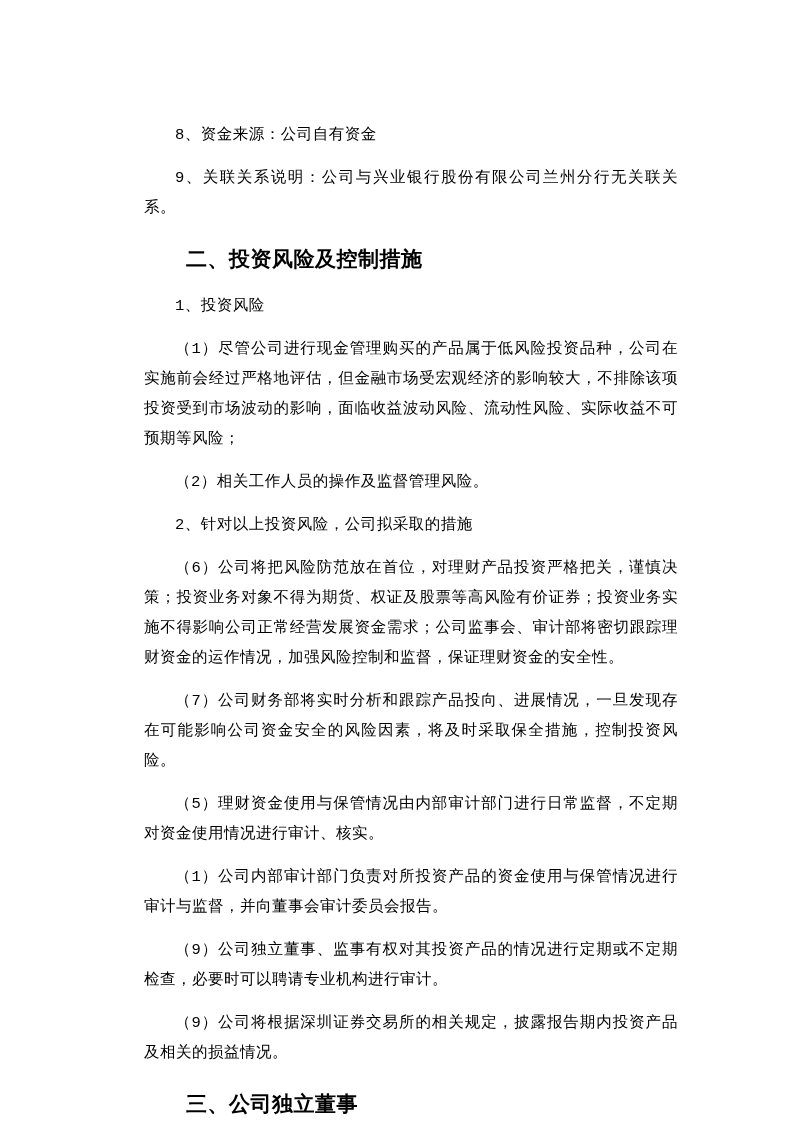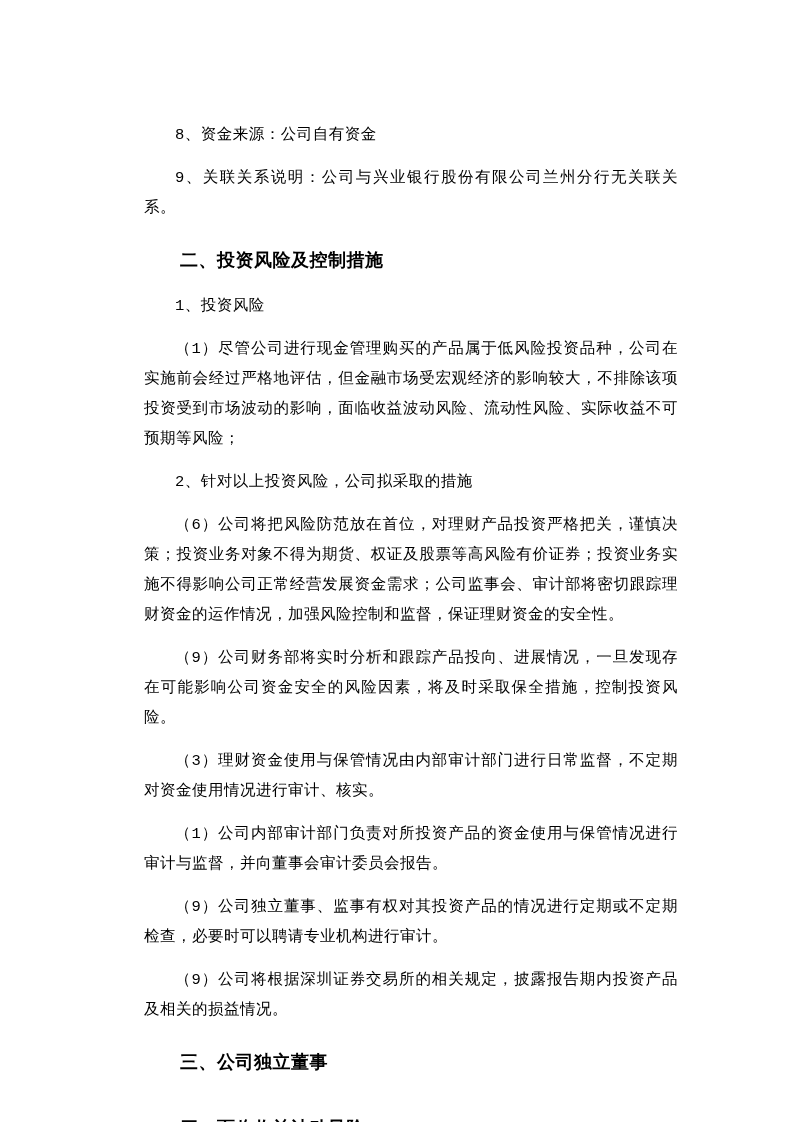--- a/index.html
+++ b/index.html
@@ -24,21 +24,21 @@
   }
   .para {
     font-size: 15.5px;
     line-height: 30px;
     text-align: justify;
     text-indent: 2em;
     letter-spacing: 0.5px;
     margin-bottom: 1px;
   }
   .heading {
-    font-size: 18px;
+    font-size: 21px;
     line-height: 30px;
     font-weight: bold;
     text-indent: 2em;
     letter-spacing: 0.5px;
     margin-top: 11px;
     margin-bottom: 3px;
   }
   .heading-last {
     margin-top: 24px;
   }
@@ -46,23 +46,24 @@
 </head>
 <body>
 
 <div class="page">
   <div class="content">
     <p class="para">8、资金来源：公司自有资金</p>
     <p class="para">9、关联关系说明：公司与兴业银行股份有限公司兰州分行无关联关系。</p>
     <p class="heading">二、投资风险及控制措施</p>
     <p class="para">1、投资风险</p>
     <p class="para">（1）尽管公司进行现金管理购买的产品属于低风险投资品种，公司在实施前会经过严格地评估，但金融市场受宏观经济的影响较大，不排除该项投资受到市场波动的影响，面临收益波动风险、流动性风险、实际收益不可预期等风险；</p>
+    <p class="para">（2）相关工作人员的操作及监督管理风险。</p>
     <p class="para">2、针对以上投资风险，公司拟采取的措施</p>
     <p class="para">（6）公司将把风险防范放在首位，对理财产品投资严格把关，谨慎决策；投资业务对象不得为期货、权证及股票等高风险有价证券；投资业务实施不得影响公司正常经营发展资金需求；公司监事会、审计部将密切跟踪理财资金的运作情况，加强风险控制和监督，保证理财资金的安全性。</p>
-    <p class="para">（9）公司财务部将实时分析和跟踪产品投向、进展情况，一旦发现存在可能影响公司资金安全的风险因素，将及时采取保全措施，控制投资风险。</p>
-    <p class="para">（3）理财资金使用与保管情况由内部审计部门进行日常监督，不定期对资金使用情况进行审计、核实。</p>
+    <p class="para">（7）公司财务部将实时分析和跟踪产品投向、进展情况，一旦发现存在可能影响公司资金安全的风险因素，将及时采取保全措施，控制投资风险。</p>
+    <p class="para">（5）理财资金使用与保管情况由内部审计部门进行日常监督，不定期对资金使用情况进行审计、核实。</p>
     <p class="para">（1）公司内部审计部门负责对所投资产品的资金使用与保管情况进行审计与监督，并向董事会审计委员会报告。</p>
     <p class="para">（9）公司独立董事、监事有权对其投资产品的情况进行定期或不定期检查，必要时可以聘请专业机构进行审计。</p>
     <p class="para">（9）公司将根据深圳证券交易所的相关规定，披露报告期内投资产品及相关的损益情况。</p>
     <p class="heading">三、公司独立董事</p>
     <p class="heading heading-last">四、面临收益波动风险</p>
   </div>
 </div>
 
 </body></html>

